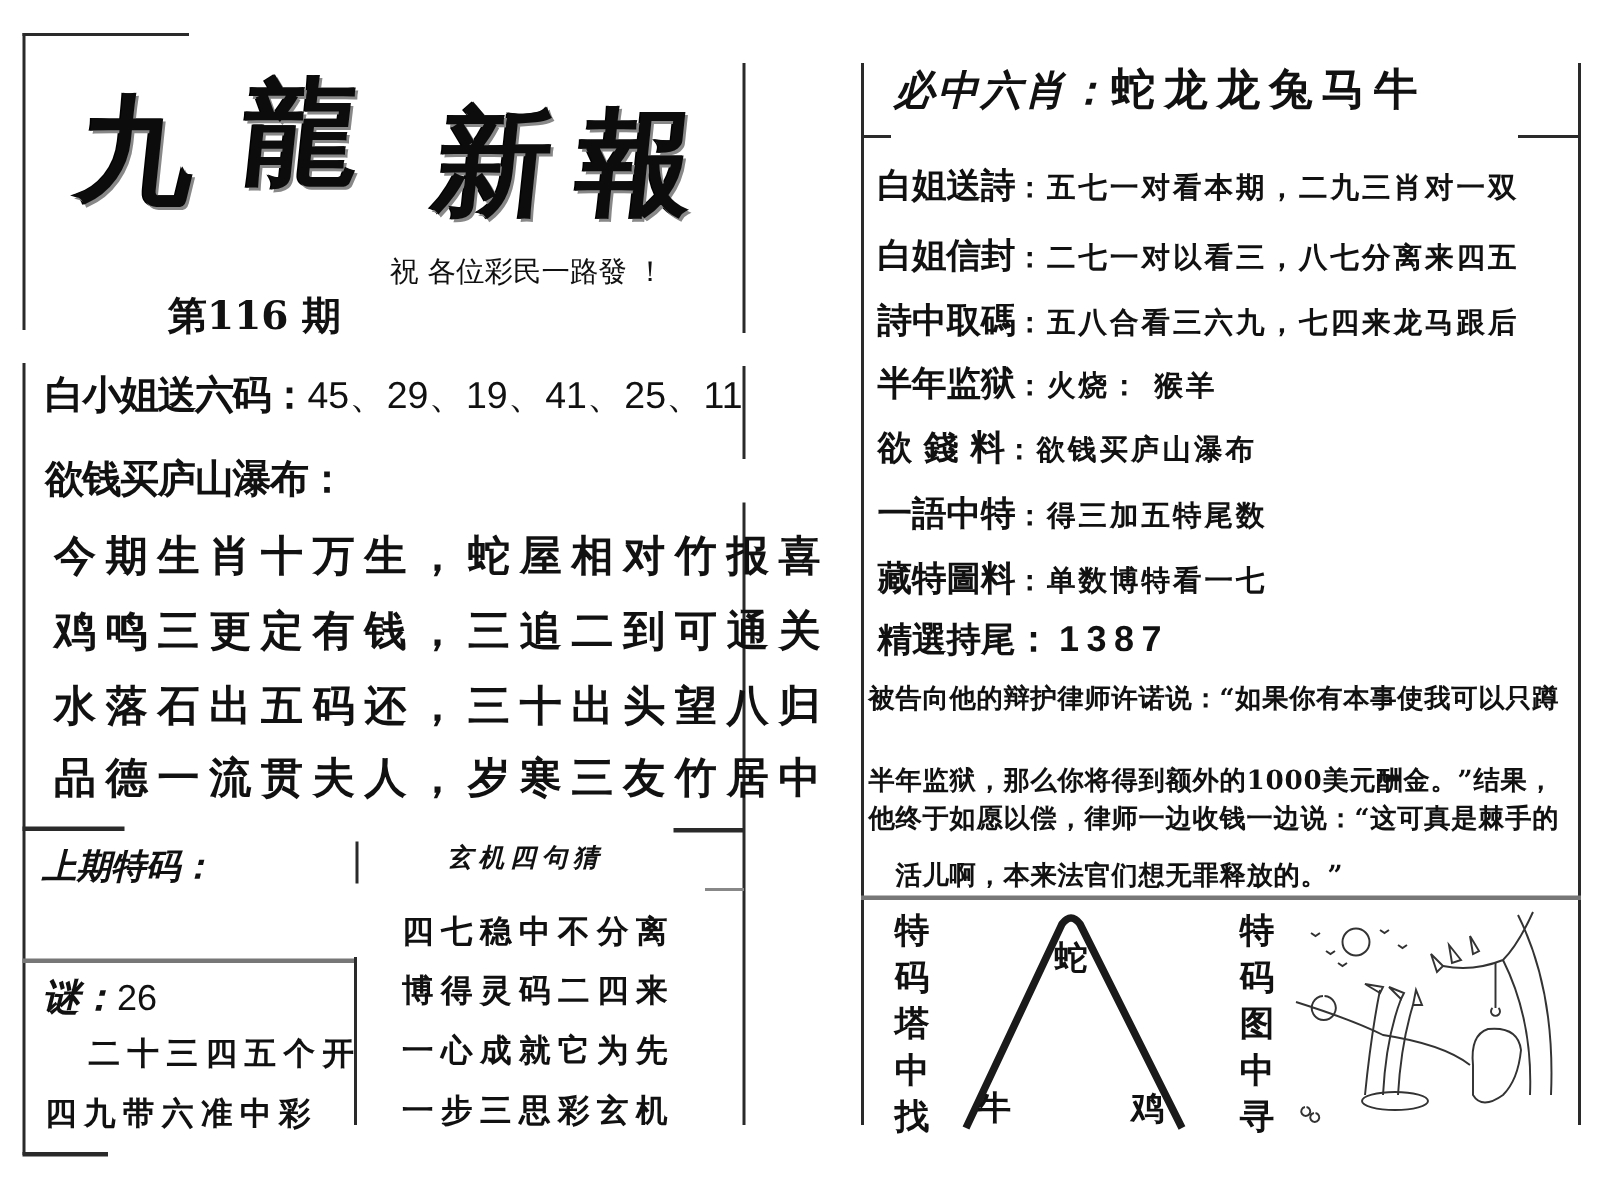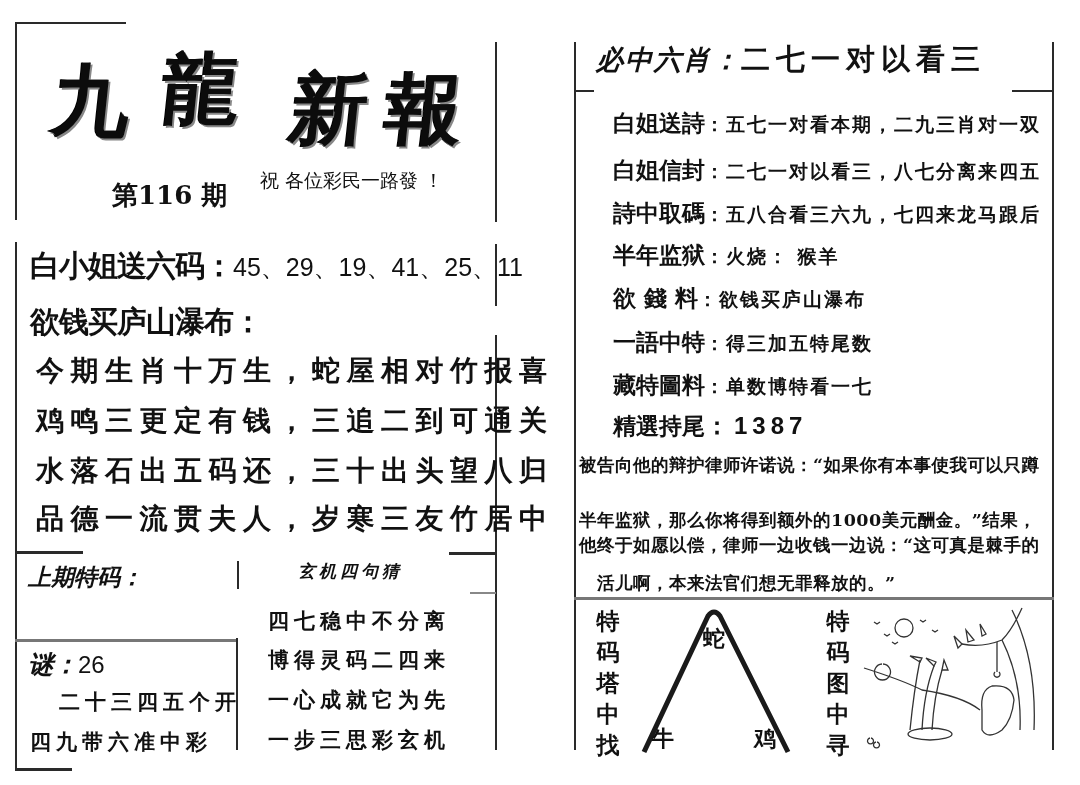--- a/index.html
+++ b/index.html
@@ -1,27 +1,27 @@
 <!DOCTYPE html>
 <html><head>
 <meta charset="utf-8">
 <style>
   html,body{margin:0;padding:0;background:#ffffff;}
   body{width:1080px;height:785px;position:relative;overflow:hidden;font-family:"DejaVu Serif",serif;color:#111;}
   .ab{position:absolute;}
   .line{position:absolute;background:#2a2a2a;}
   .title-char{position:absolute;font-family:"DejaVu Serif",serif;font-weight:bold;font-size:78px;color:#0c0c0c;line-height:1;transform:skewX(-6deg);text-shadow:2px 2px 0 #888,-1px 0 0 #000;}
-  .issue{font-family:"DejaVu Serif",serif;font-size:26px;font-weight:bold;}
+  .issue{font-family:"DejaVu Serif",serif;font-size:26px;font-weight:bold;margin-top:15px;}
   .wish{font-family:"DejaVu Sans",sans-serif;font-size:19px;}
-  .bold-label{font-family:Liberation Sans, sans-serif;font-weight:bold;font-size:30px;letter-spacing:-1px;}
+  .bold-label{font-family:Liberation Sans, sans-serif;font-weight:bold;font-size:26px;letter-spacing:-1px;}
   .nums{font-family:"Liberation Sans",sans-serif;font-size:25px;}
   .poem{font-family:"DejaVu Serif",serif;font-size:28px;letter-spacing:6.5px;white-space:nowrap;font-weight:bold;}
   .small-poem{font-family:"DejaVu Serif",serif;font-size:21px;letter-spacing:5px;white-space:nowrap;font-weight:bold;}
   .hand{font-family:"DejaVu Serif",serif;font-style:italic;font-weight:bold;}
-  .r-label{font-family:"DejaVu Sans",sans-serif;font-size:23px;font-weight:bold;margin-left:28px;}
+  .r-label{font-family:"DejaVu Sans",sans-serif;font-size:23px;font-weight:bold;}
   .r-val{font-family:"DejaVu Serif",serif;font-size:19px;font-weight:bold;letter-spacing:2px;white-space:nowrap;}
   .story{font-family:"DejaVu Serif",serif;font-size:17.5px;font-weight:bold;white-space:nowrap;letter-spacing:0.5px;}
   .vert{font-family:"DejaVu Sans",sans-serif;font-weight:bold;font-size:23px;line-height:31px;width:28px;text-align:center;}
 </style>
 </head>
 <body>
 
 <div>
 
   <div class="line" style="left:15px;top:22px;width:2px;height:198px;"></div>
@@ -78,21 +78,21 @@
   <div class="ab small-poem" style="left:268px;top:726px;">一步三思彩玄机</div>
 </div>
 
 <div>
   <div class="line" style="left:574px;top:42px;width:2px;height:708px;"></div>
   <div class="line" style="left:1052px;top:42px;width:2px;height:708px;"></div>
   <div class="line" style="left:574px;top:90px;width:20px;height:2px;"></div>
   <div class="line" style="left:1012px;top:90px;width:42px;height:2px;"></div>
 
   <div class="ab" style="left:596px;top:40px;white-space:nowrap;">
-    <span class="hand" style="font-size:27px;letter-spacing:2px;">必中六肖：</span><span style="font-family:'DejaVu Serif',serif;font-size:29px;font-weight:bold;letter-spacing:6px;">二七一对以看三</span>
+    <span class="hand" style="font-size:27px;letter-spacing:2px;">必中六肖：</span><span style="font-family:'DejaVu Serif',serif;font-size:29px;font-weight:bold;letter-spacing:6px;">蛇龙龙兔马牛</span>
   </div>
 
   <div>
     <div class="ab" style="left:585px;top:108px;white-space:nowrap;"><span class="r-label">白姐送詩</span><span class="r-val">：五七一对看本期，二九三肖对一双</span></div>
     <div class="ab" style="left:585px;top:155px;white-space:nowrap;"><span class="r-label">白姐信封</span><span class="r-val">：二七一对以看三，八七分离来四五</span></div>
     <div class="ab" style="left:585px;top:198px;white-space:nowrap;"><span class="r-label">詩中取碼</span><span class="r-val">：五八合看三六九，七四来龙马跟后</span></div>
     <div class="ab" style="left:585px;top:240px;white-space:nowrap;"><span class="r-label">半年监狱</span><span class="r-val">：火烧： 猴羊</span></div>
     <div class="ab" style="left:585px;top:283px;white-space:nowrap;"><span class="r-label">欲 錢 料</span><span class="r-val">：欲钱买庐山瀑布</span></div>
     <div class="ab" style="left:585px;top:327px;white-space:nowrap;"><span class="r-label">一語中特</span><span class="r-val">：得三加五特尾数</span></div>
     <div class="ab" style="left:585px;top:370px;white-space:nowrap;"><span class="r-label">藏特圖料</span><span class="r-val">：单数博特看一七</span></div>

